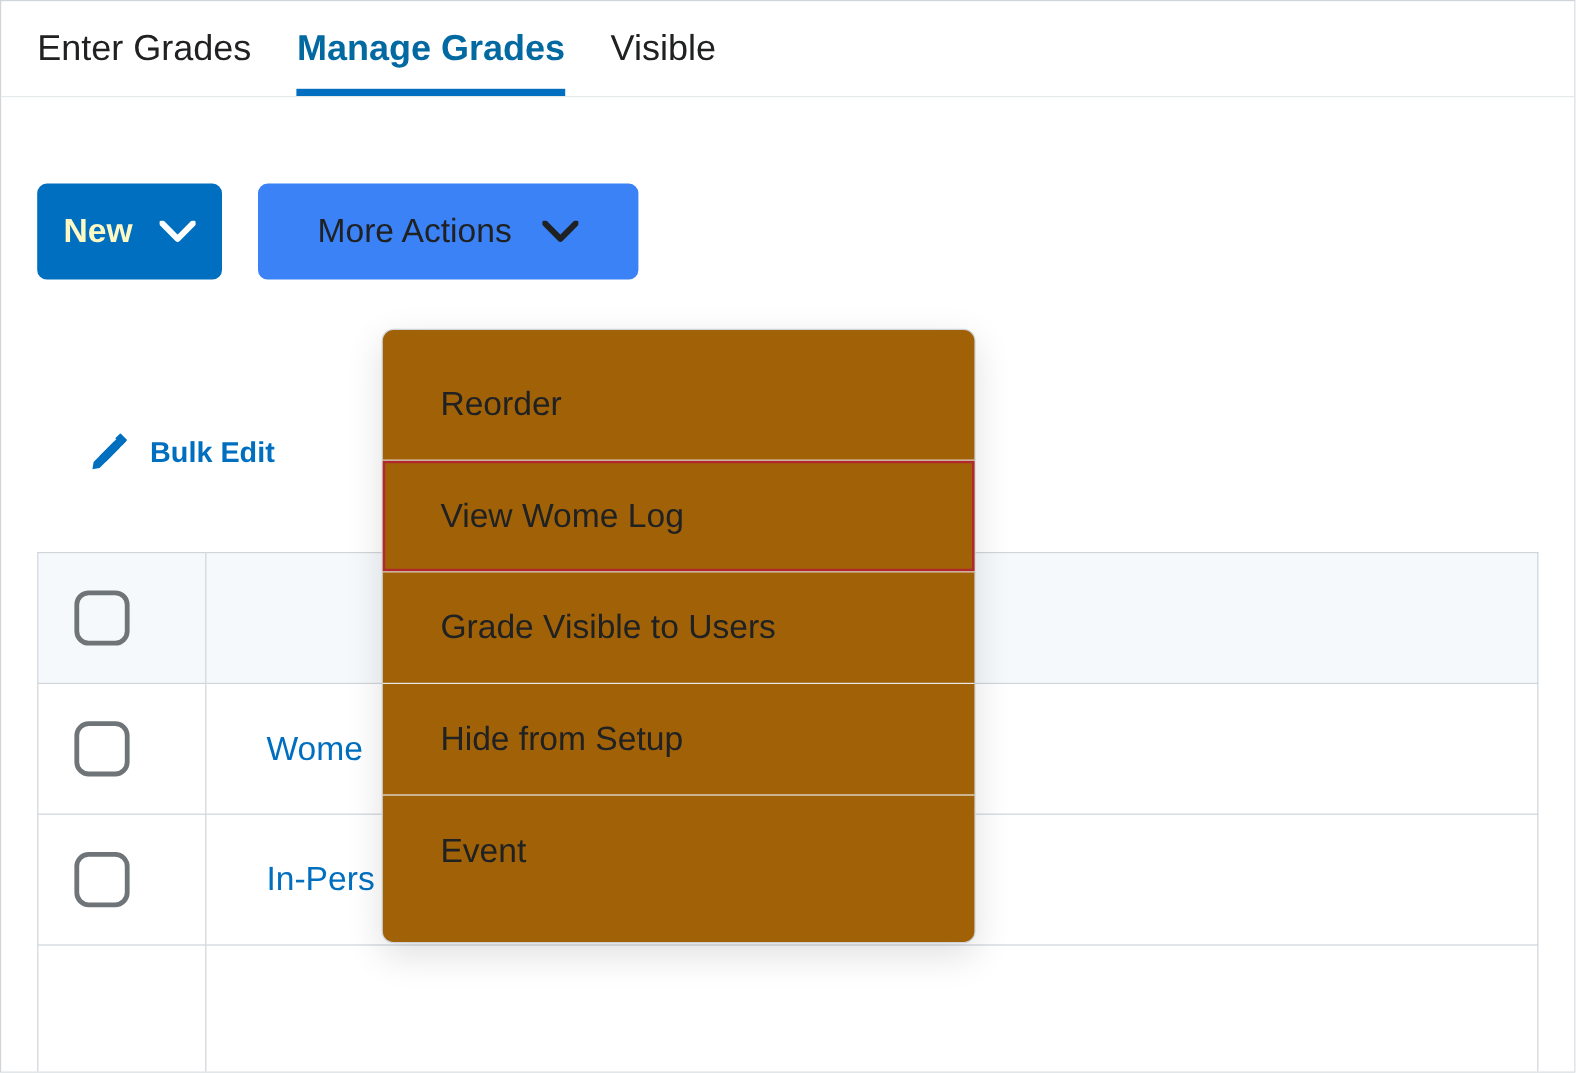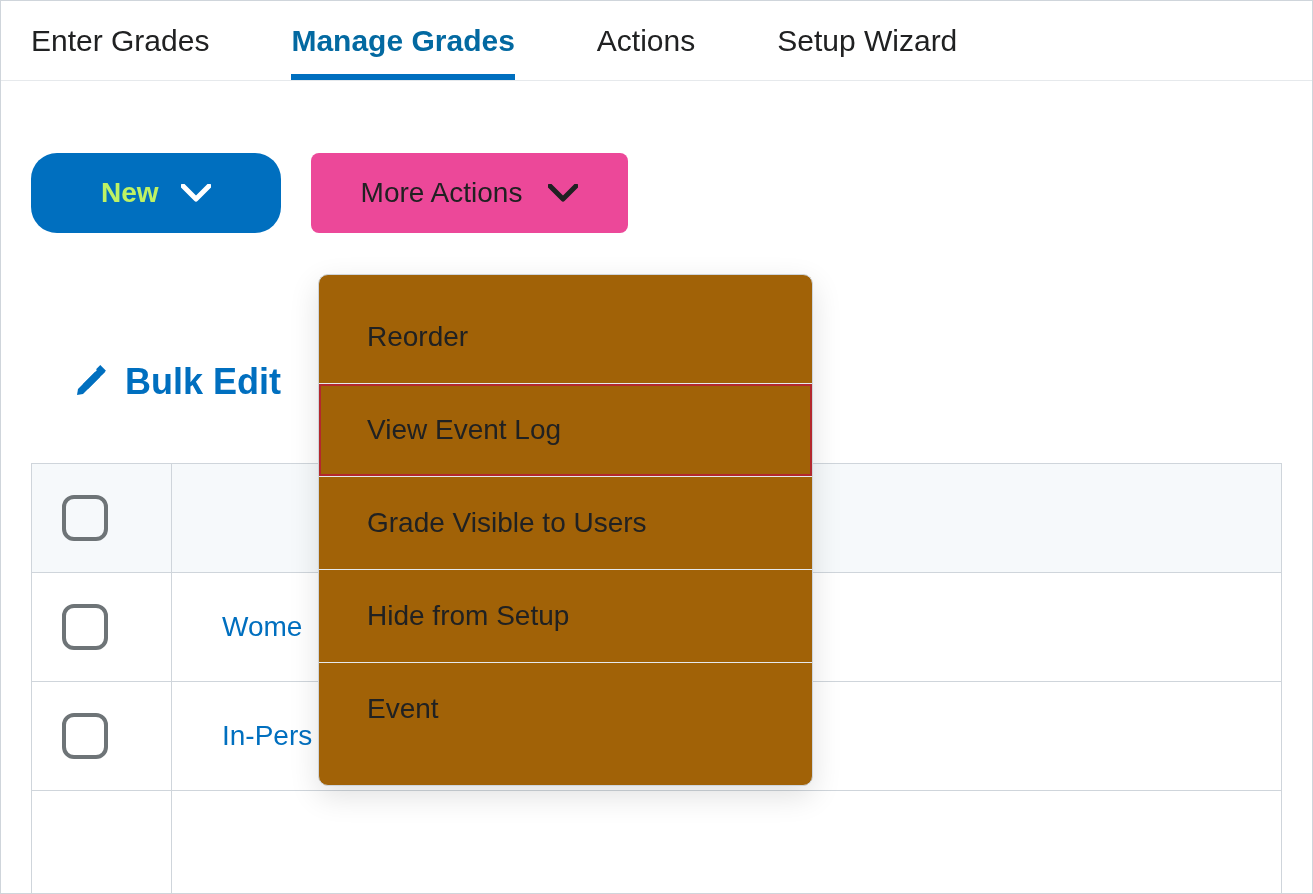--- a/index.html
+++ b/index.html
@@ -16,21 +16,21 @@
     border: 1px solid #cfd5db;
     background: #ffffff;
     position: relative;
     overflow: hidden;
   }
 
   
   .tabs {
     display: flex;
     align-items: flex-end;
-    gap: 82px;
+    gap: 38px;
     padding: 18px 30px 0 30px;
     border-bottom: 1px solid #e6e9ec;
     height: 80px;
     box-sizing: border-box;
   }
   .tab {
     font-size: 30px;
     color: #202122;
     padding-bottom: 22px;
     position: relative;
@@ -62,47 +62,46 @@
     align-items: center;
     justify-content: center;
     border-radius: 8px;
     font-size: 28px;
     font-weight: 700;
     cursor: pointer;
     box-sizing: border-box;
   }
   .btn-primary {
     background: #006fbf;
-    color: #bef264;
-    padding: 24px 70px;
+    color: #fef9c3;
+    padding: 24px 22px;
     gap: 22px;
-    border-radius: 26px;
   }
   .btn-secondary {
-    background: #ec4899;
+    background: #3b82f6;
     color: #202122;
     padding: 24px 50px;
     gap: 26px;
     font-weight: 400;
   }
   .chevron {
     display: inline-block;
   }
   .chevron svg { display: block; }
 
   
   .bulk-row {
     padding: 128px 30px 0 72px;
   }
   .bulk-edit {
     display: inline-flex;
     align-items: center;
     gap: 18px;
     color: #006fbf;
-    font-size: 36px;
+    font-size: 24px;
     font-weight: 700;
     cursor: pointer;
   }
   .bulk-edit .icon svg { display: block; }
 
   
   .table-wrap {
     padding: 60px 30px 0 30px;
   }
   table.grades {
@@ -189,24 +188,21 @@
 <div class="page">
 
   <nav class="tabs">
     <div class="tab">
       <span>Enter Grades</span>
     </div>
     <div class="tab active">
       <span>Manage Grades</span>
     </div>
     <div class="tab">
-      <span>Actions</span>
-    </div>
-    <div class="tab">
-      <span>Setup Wizard</span>
+      <span>Visible</span>
     </div>
   </nav>
 
   <div class="toolbar">
     <div class="btn btn-primary">
       <span>New</span>
       <span class="chevron">
         <svg width="30" height="18" viewBox="0 0 30 18">
           <path d="M2 2 L15 15 L28 2" stroke="#ffffff" stroke-width="5" fill="none" stroke-linecap="round" stroke-linejoin="round"></path>
         </svg>
@@ -289,21 +285,21 @@
       </tbody>
     </table>
   </div>
 
   <div class="menu">
     <div class="menu-item">
       <span>Reorder</span>
     </div>
     <div class="menu-separator"></div>
     <div class="menu-item highlighted">
-      <span>View Event Log</span>
+      <span>View Wome Log</span>
     </div>
     <div class="menu-separator"></div>
     <div class="menu-item">
       <span>Grade Visible to Users</span>
     </div>
     <div class="menu-separator"></div>
     <div class="menu-item">
       <span>Hide from Setup</span>
     </div>
     <div class="menu-separator"></div>

